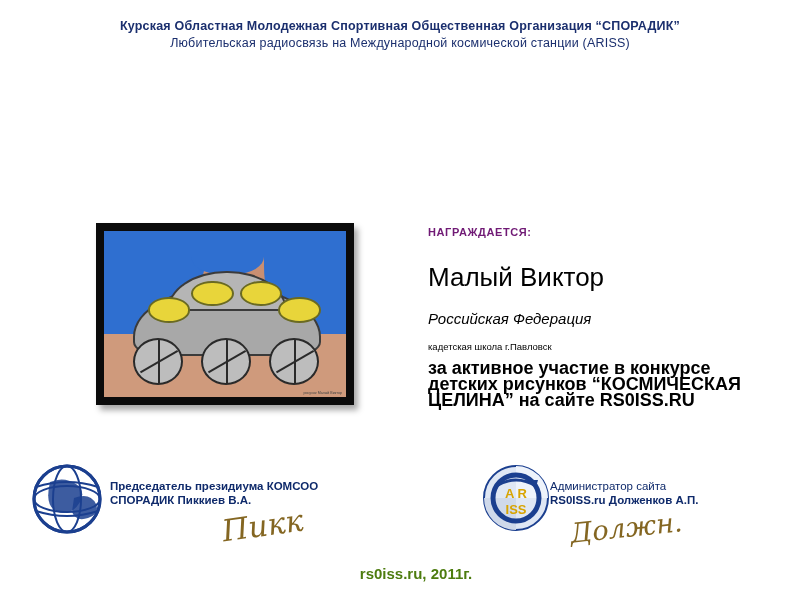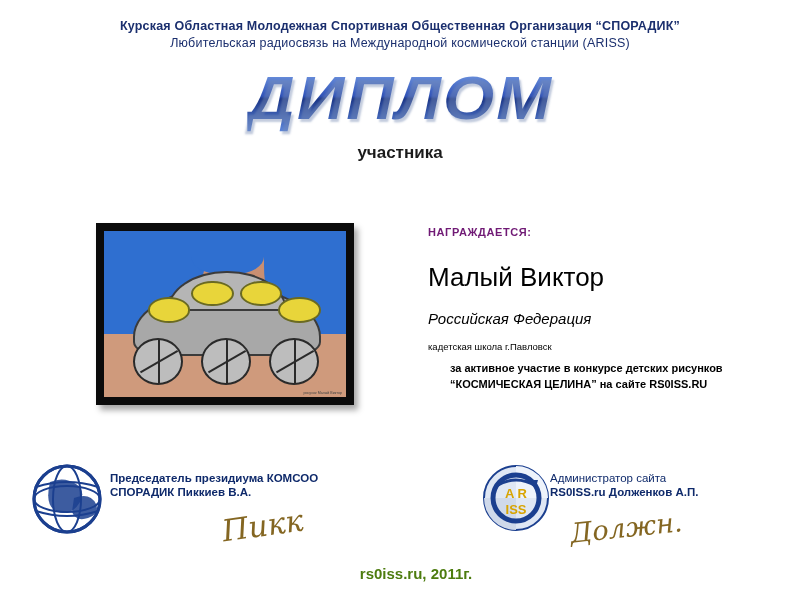--- a/index.html
+++ b/index.html
@@ -212,34 +212,34 @@
     left: 428px;
     top: 341px;
     font-size: 9.5px;
     color: #000;
   }
   .reason {
     position: absolute;
     left: 428px;
     top: 360px;
     width: 330px;
-    font-size: 11px;
+    font-size: 18px;
     font-weight: bold;
     line-height: 16px;
     color: #000;
-    margin-left: 22px;
   }
 
   
   .sign-block {
     position: absolute;
     font-size: 11.5px;
     font-weight: bold;
     color: #0f2a6b;
     line-height: 14px;
+    margin-top: 8px;
   }
   .sign-left { left: 110px; top: 471px; }
   .sign-right { left: 550px; top: 471px; }
   .sign-right .l1 { font-weight: normal; }
 
   .logo-komsoo {
     position: absolute;
     left: 30px;
     top: 462px;
     width: 74px;
@@ -281,24 +281,20 @@
 </head>
 <body>
 
 <div class="certificate">
 
   <div class="header">
     <div class="line1">Курская Областная Молодежная Спортивная Общественная Организация “СПОРАДИК”</div>
     <div class="line2">Любительская радиосвязь на Международной космической станции (ARISS)</div>
   </div>
 
-  <div class="title-wrap">
-    <span class="title">ДИПЛОМ</span>
-  </div>
-  <div class="subtitle">участника</div>
 
   <div class="picture-frame">
     <div class="picture">
       <div class="pic-sky-left"></div>
       <div class="pic-sky-right"></div>
       <div class="pic-sky-mid"></div>
       <div class="pic-ground"></div>
       <div class="rover-body"></div>
       <div class="rover-dome"></div>
       <div class="dot d1"></div>

